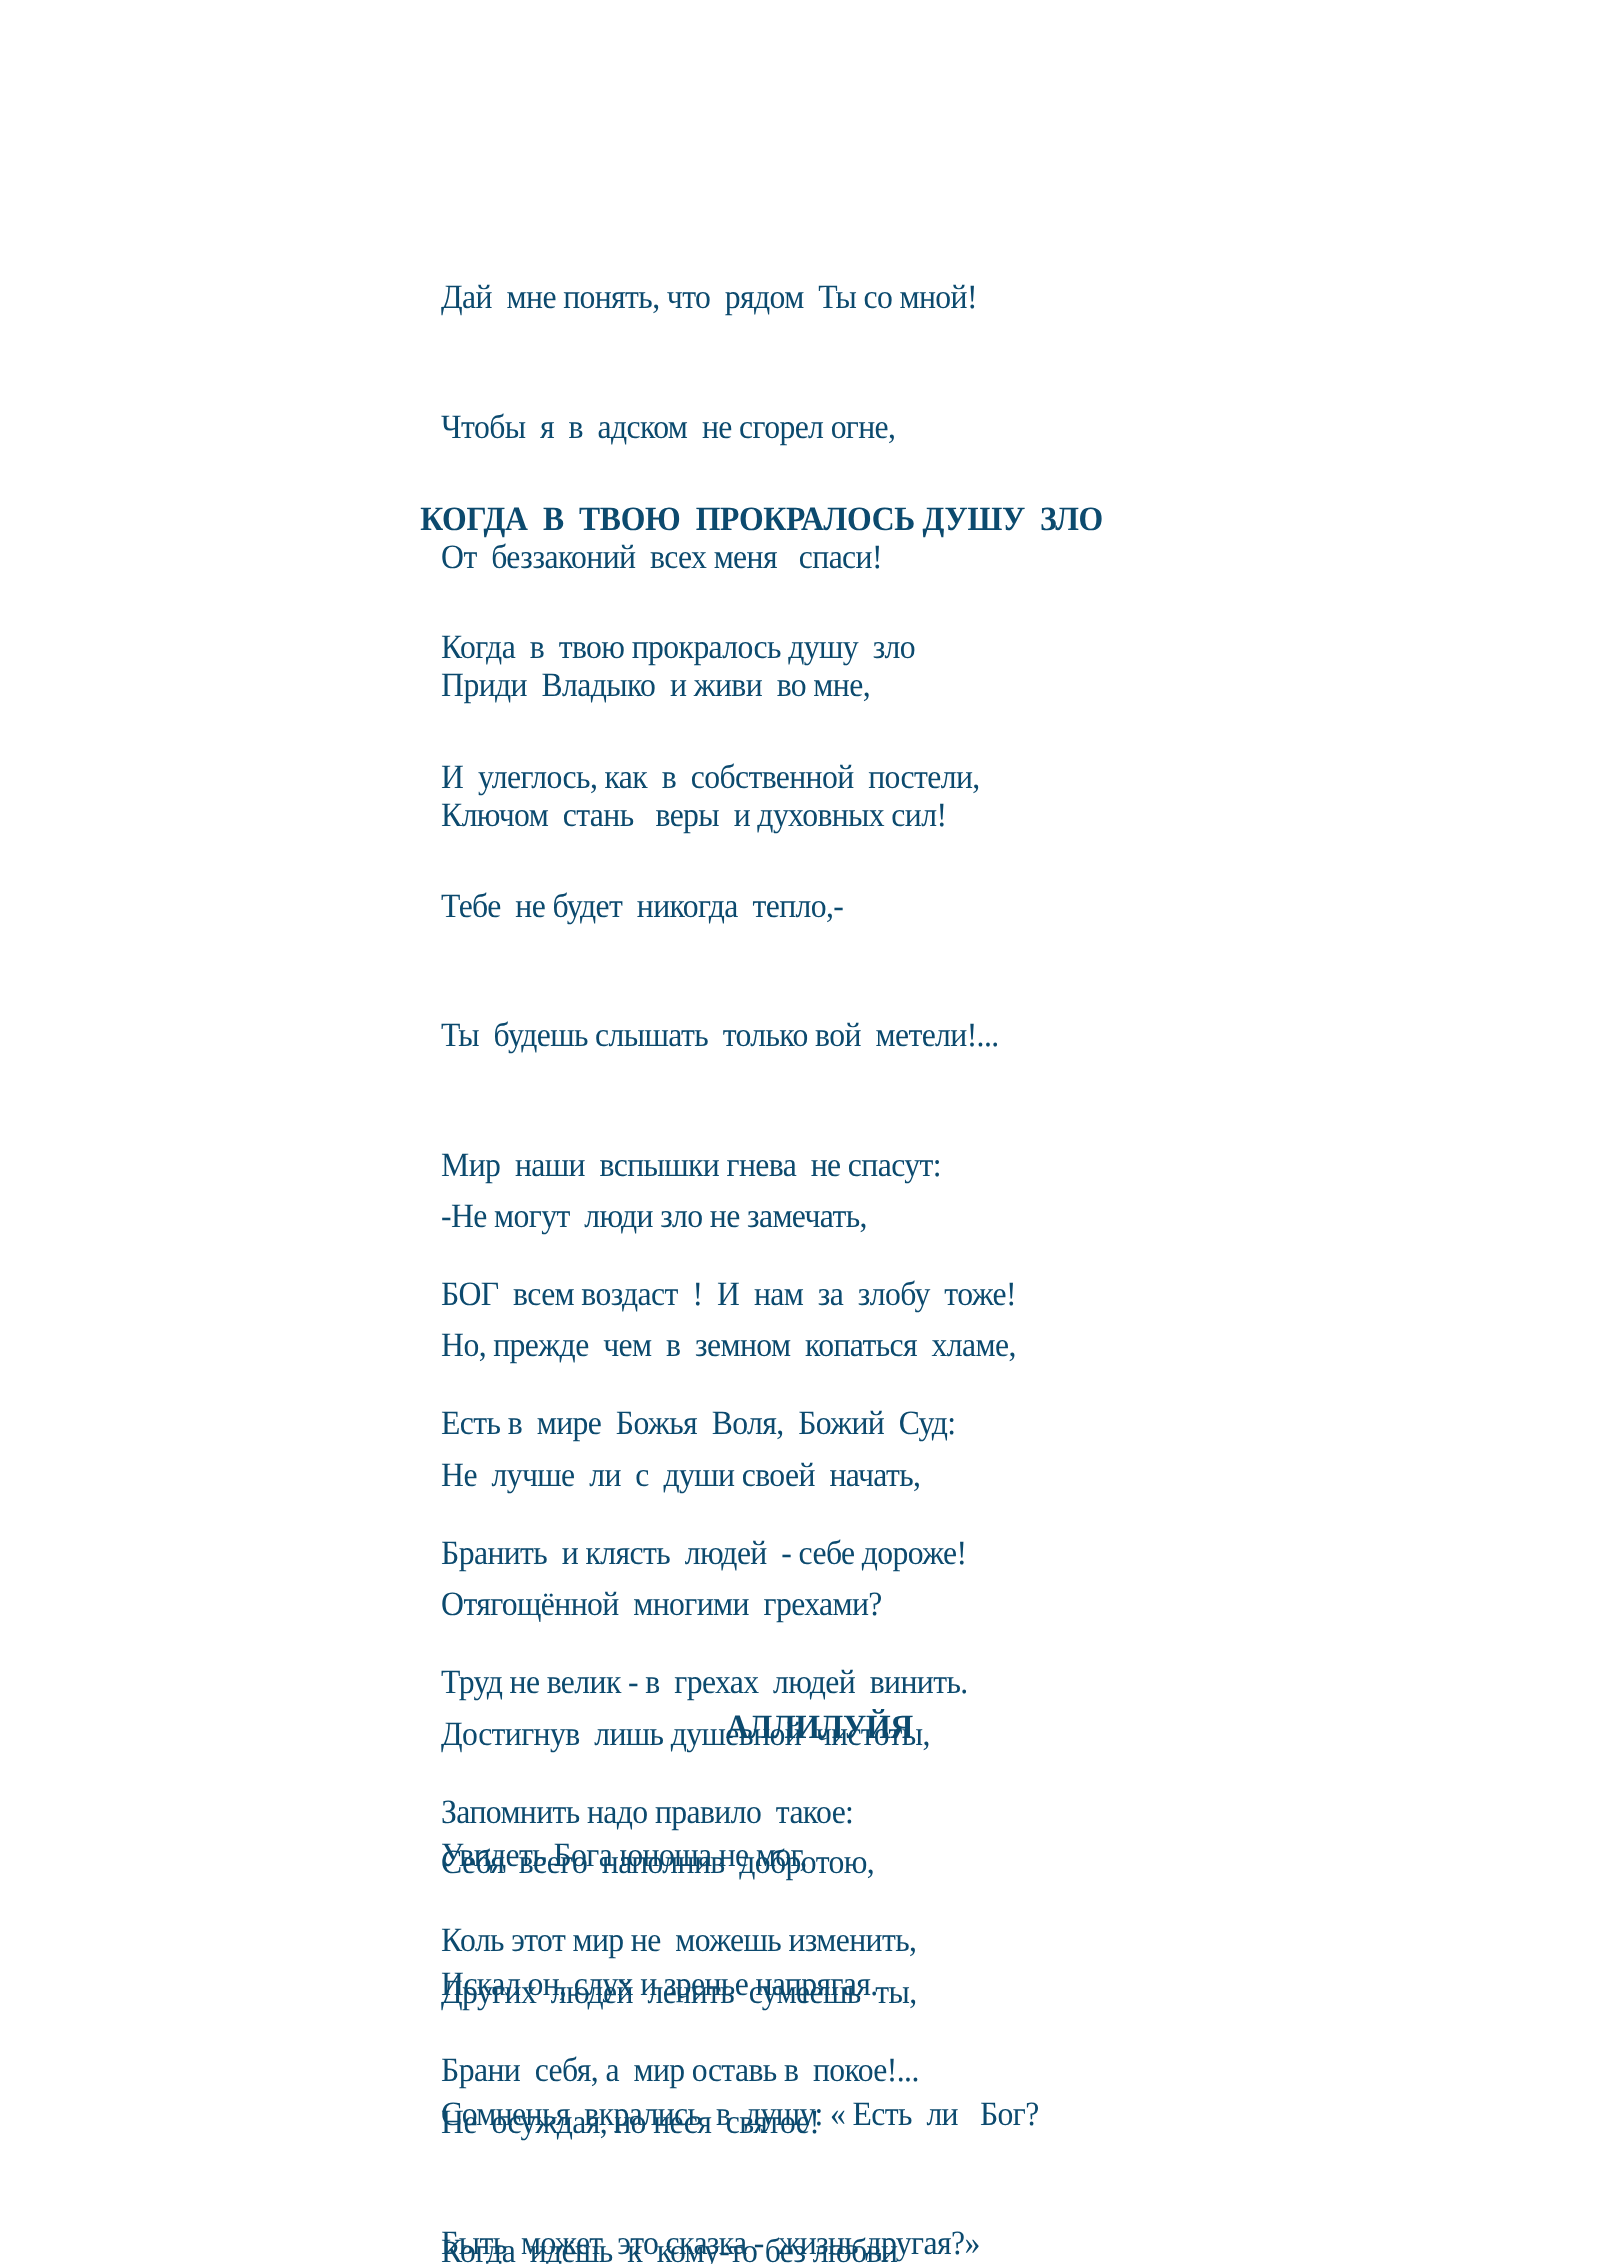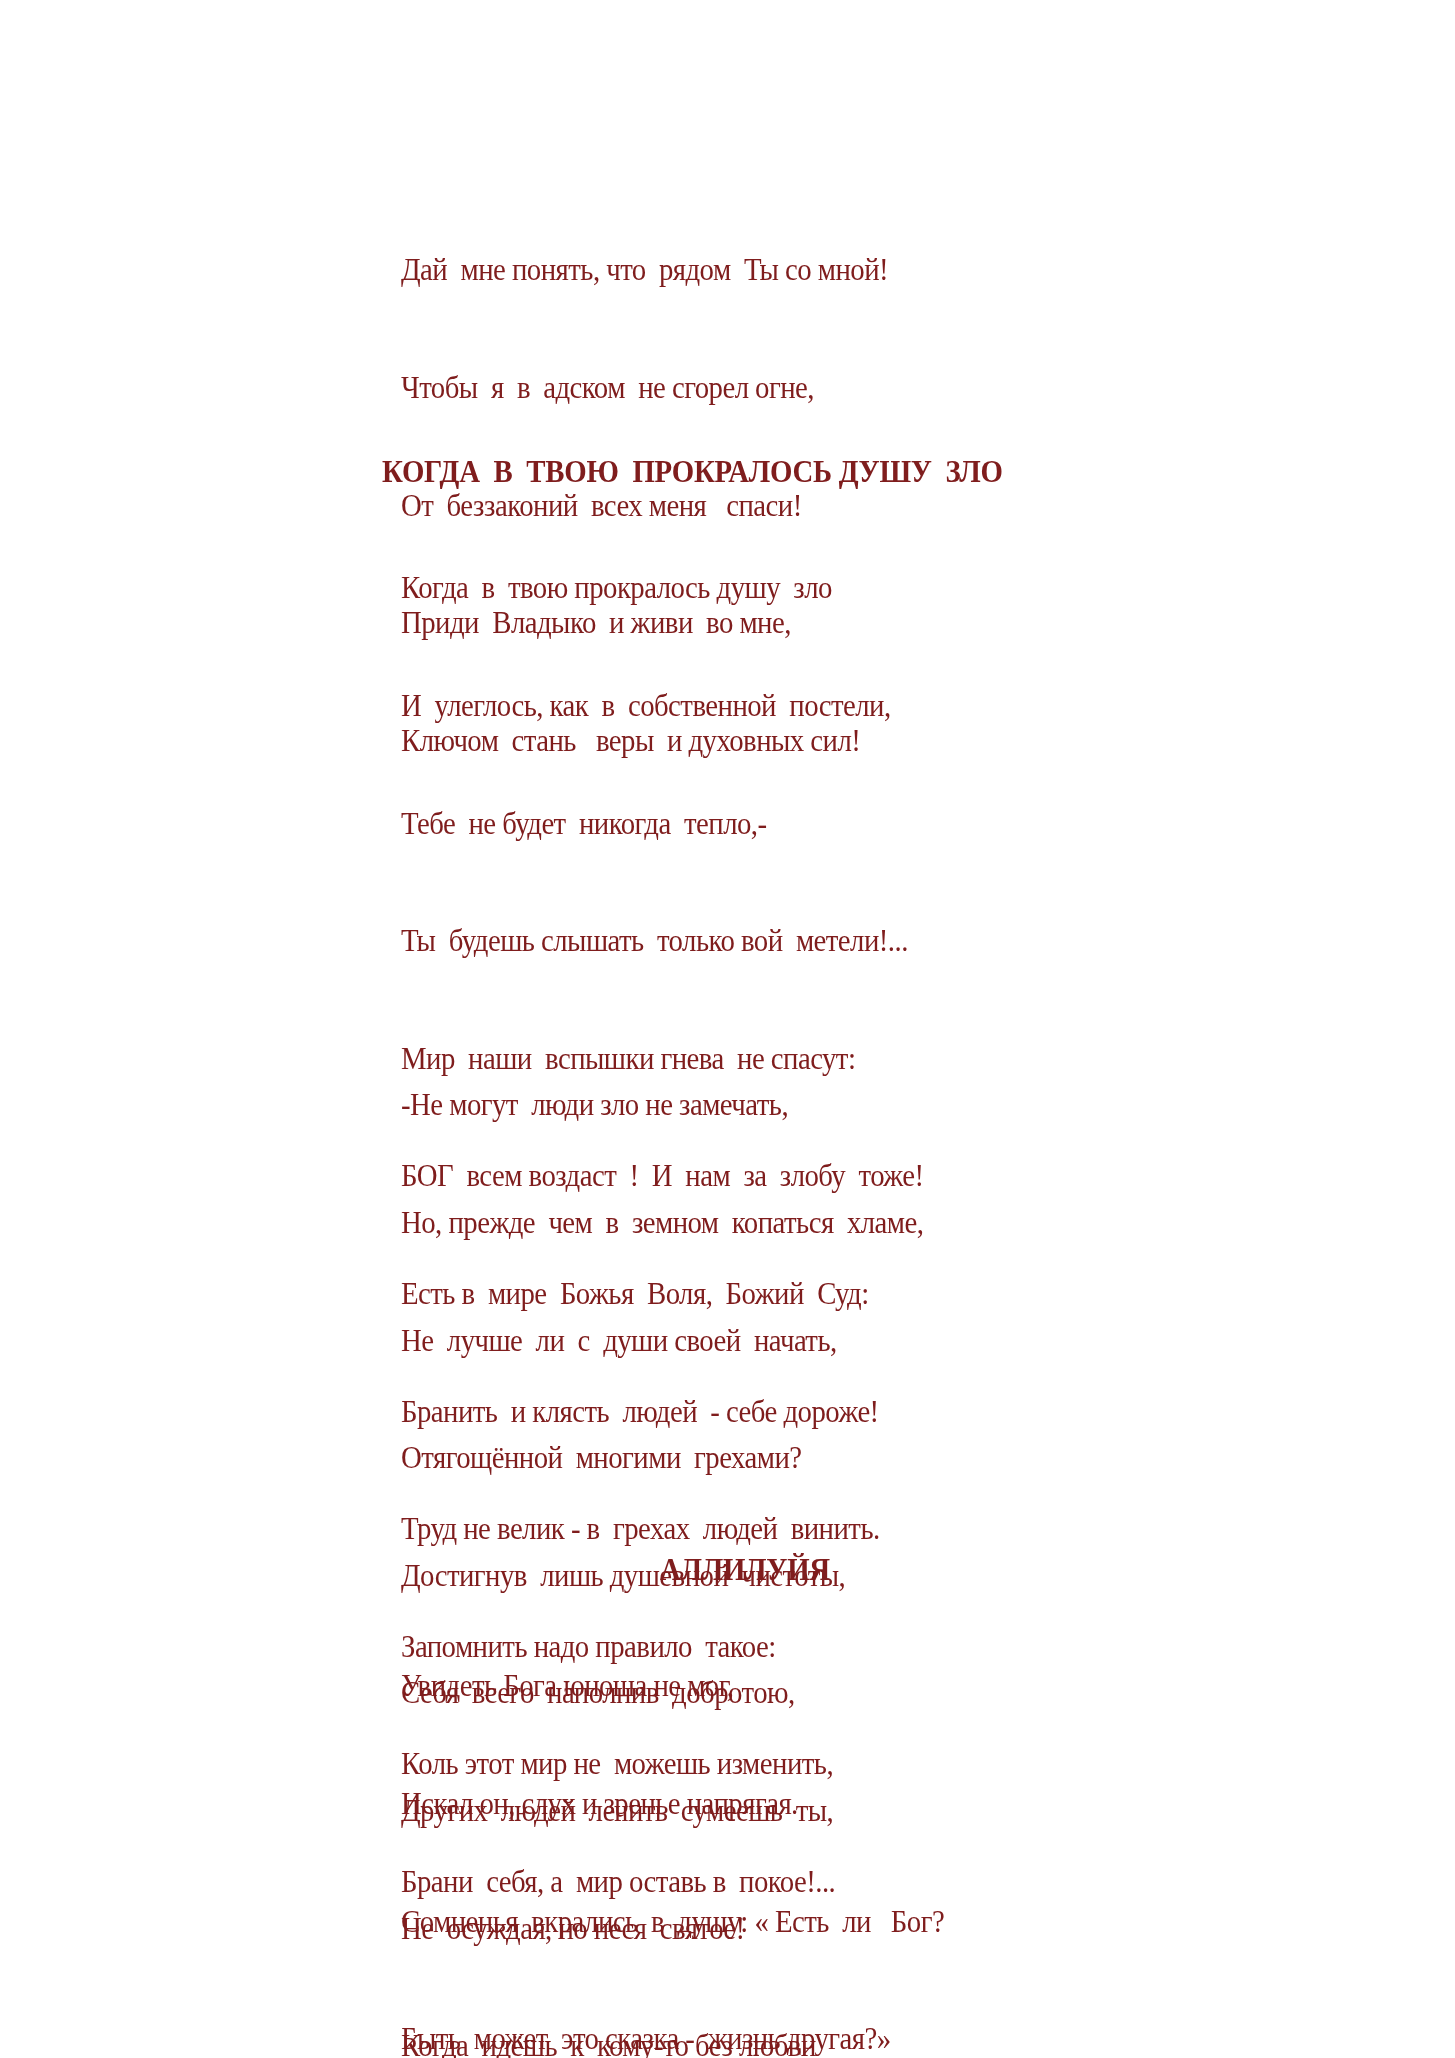--- a/index.html
+++ b/index.html
@@ -1,19 +1,19 @@
 <!DOCTYPE html>
 <html><head>
   <meta charset="utf-8">
   <style>
     html, body { margin: 0; padding: 0; background: #ffffff; }
     body { width: 1455px; height: 2058px; position: relative; overflow: hidden; }
     .page {
       position: absolute; left: 0; top: 0; width: 1455px; height: 2058px;
-      background: #ffffff; color: #7f1d1d;
+      background: #ffffff; color: #0c4a6e;
       font-family: "Liberation Serif", "DejaVu Serif", serif;
     }
     .stanza {
       position: absolute; left: 401px; margin: 0; padding: 0;
       font-size: 31px; line-height: 39.2px; letter-spacing: -0.6px;
       transform-origin: left top; transform: scaleX(0.93);
       white-space: pre;
     }
     .line { display: block; height: 39.2px; }
     .title {

